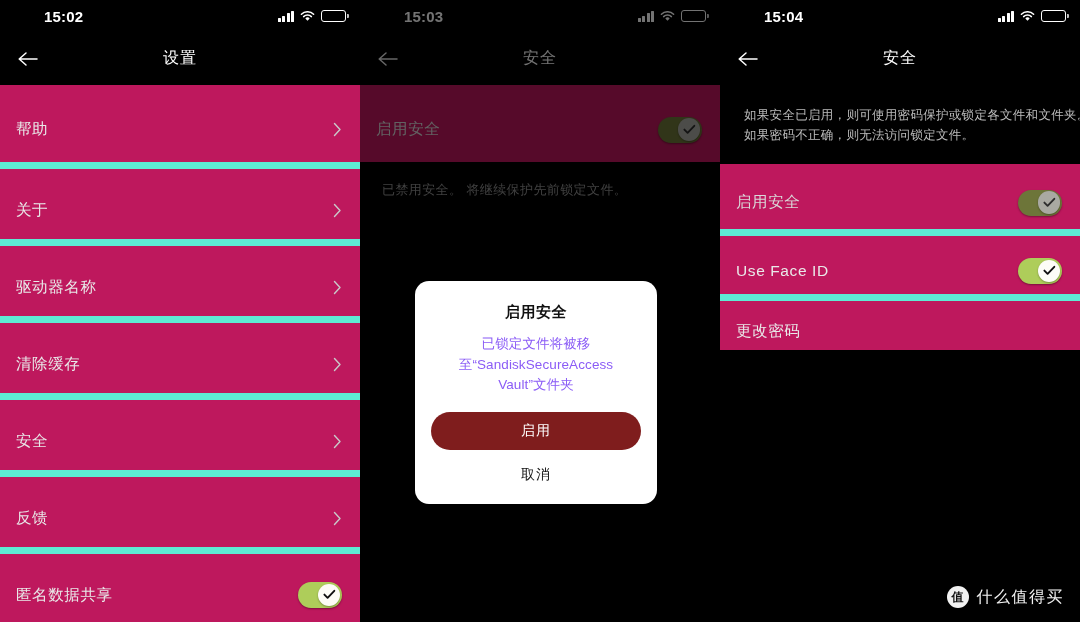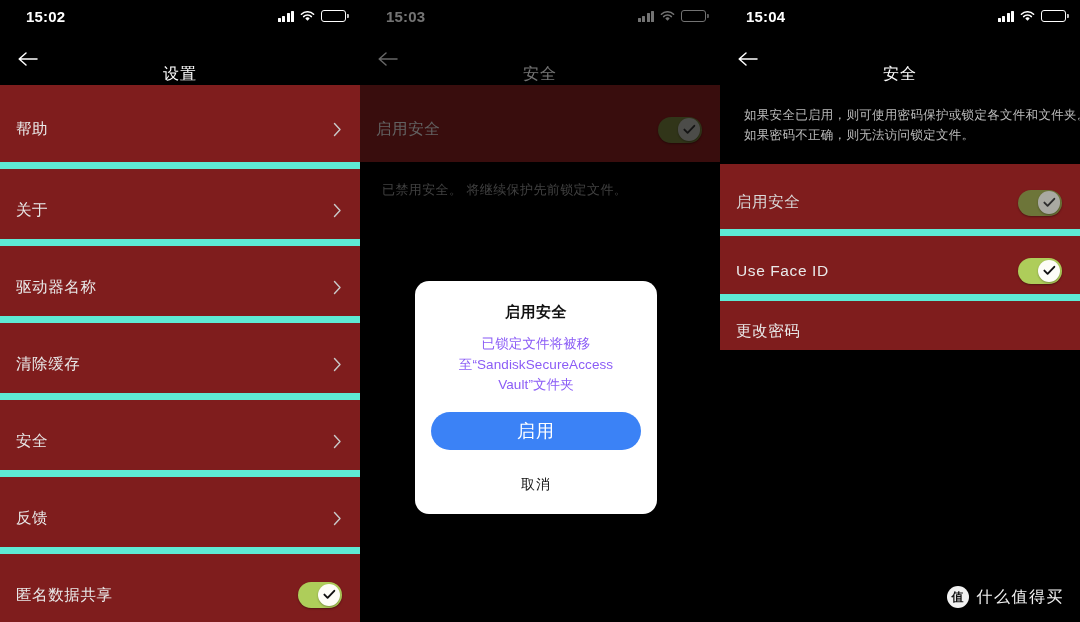--- a/index.html
+++ b/index.html
@@ -14,21 +14,21 @@
   }
   .panel {
     position:relative; width:360px; height:622px;
     background:#000; overflow:hidden;
   }
 
   
   .statusbar {
     height:32px; display:flex; align-items:center;
     justify-content:space-between;
-    padding:0 14px 0 26px;
+    padding:0 14px 0 44px;
     color:#fff;
   }
   .clock { font-size:15px; font-weight:bold; letter-spacing:.2px; }
   .sb-icons { display:flex; align-items:center; gap:6px; }
   .bars { display:flex; align-items:flex-end; gap:1.5px; height:11px; }
   .bars i { display:block; width:3px; background:#fff; border-radius:.5px; }
   .bars i:nth-child(1){height:4px}
   .bars i:nth-child(2){height:6px}
   .bars i:nth-child(3){height:8.5px}
   .bars i:nth-child(4){height:11px}
@@ -41,41 +41,41 @@
   .batt::after {
     content:""; position:absolute; right:-3.6px; top:3.4px;
     width:2px; height:4px; background:#fff; border-radius:0 1px 1px 0;
     opacity:.75;
   }
   .batt-fill { height:100%; background:#fff; border-radius:1.5px; }
 
   
   .navbar {
     height:53px; position:relative; display:flex;
-    align-items:flex-end; justify-content:center;
+    align-items:center; justify-content:center;
   }
   .nav-title {
     color:#fff; font-size:16px; letter-spacing:1px;
     font-weight:400;
   }
   .back-btn {
     position:absolute; left:10px; top:50%;
     transform:translateY(-50%);
     width:38px; height:34px;
     display:flex; align-items:center; justify-content:center;
     cursor:pointer;
   }
 
   
   .list { background:#3d3d3d; }
   .row {
     position:relative; height:77px;
     display:flex; align-items:center;
     padding:12px 18px 0 16px;
-    background:#7f1d1d;
+    background:#be185d;
     cursor:pointer;
   }
   .row + .row { border-top:7px solid #5eead4; }
   .row-label {
     color:#e9e9e9; font-size:15.5px; letter-spacing:.6px;
     flex:1;
   }
   .row-label.lt { color:#d9d9d9; }
   .chev { width:18px; display:flex; justify-content:flex-end; }
 
@@ -130,25 +130,25 @@
     color:#111; font-size:15px; font-weight:bold;
     letter-spacing:.5px; margin-bottom:12px;
   }
   .modal-body {
     color:#8b5cf6; font-size:13.5px; line-height:1.52;
     letter-spacing:.1px; margin-bottom:16px;
     padding:0 2px;
   }
   .modal-confirm {
     display:block; width:100%; height:38px;
-    background:#3b82f6; color:#fff;
+    background:#7f1d1d; color:#fff;
     border:none; border-radius:19px;
-    font-size:18px; letter-spacing:1px;
+    font-size:14px; letter-spacing:1px;
     font-family:inherit; cursor:pointer;
-    margin-bottom:12px;
+    margin-bottom:2px;
   }
   .modal-cancel {
     display:block; width:100%;
     background:transparent; border:none;
     color:#111; font-size:14px; letter-spacing:1px;
     padding:14px 0 6px; font-family:inherit; cursor:pointer;
   }
 
   
   .watermark {

